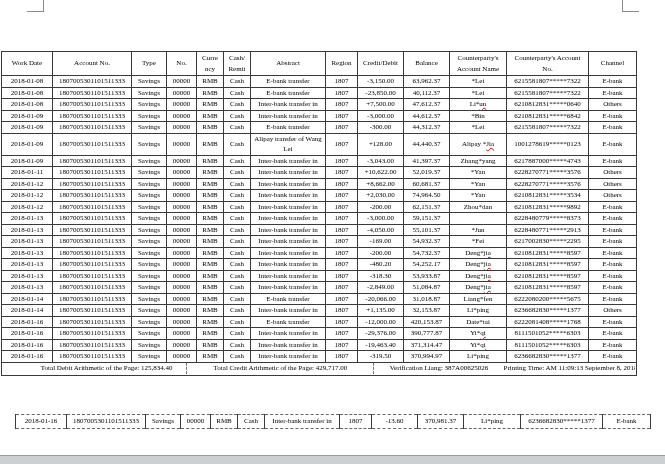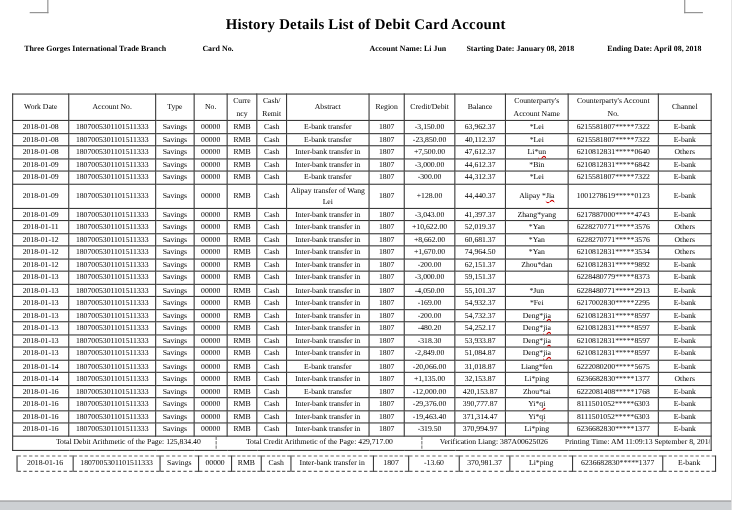--- a/index.html
+++ b/index.html
@@ -6,21 +6,21 @@
   .page{position:relative;width:665px;height:464px;background:#ffffff;overflow:hidden;
         font-family:"Liberation Serif", serif;color:#000;}
   .crop-mark{position:absolute;top:0;width:16px;height:11px;}
   .crop-left{left:27px;border-right:1px solid #8a8a8a;border-bottom:1px solid #8a8a8a;}
   .crop-right{left:622px;border-left:1px solid #8a8a8a;border-bottom:1px solid #8a8a8a;}
   .doc-title{position:absolute;top:14px;left:0;width:100%;text-align:center;
              font-size:13.5px;font-weight:bold;letter-spacing:.2px;}
   .info-line{position:absolute;top:40px;left:0;width:100%;height:11px;font-size:7.2px;font-weight:bold;}
   .info-item{position:absolute;white-space:nowrap;}
   .i-branch{left:22px;} .i-card{left:184px;} .i-acct{left:336px;} .i-start{left:424px;} .i-end{left:552px;}
-  table.main{position:absolute;left:11px;top:51px;width:635px;border-collapse:collapse;table-layout:fixed;margin-top:34px;}
+  table.main{position:absolute;left:1px;top:51px;width:635px;border-collapse:collapse;table-layout:fixed;}
   table.main th,table.main td{border:1px solid #3a3a3a;font-size:7px;font-weight:normal;
        text-align:center;vertical-align:middle;padding:0 1px;overflow:hidden;
        font-family:"Liberation Serif", serif;line-height:10.5px;}
   table.main th{height:23px;white-space:pre-line;}
   table.main td{height:10.5px;}
   td.totals-cell{height:12px;border-bottom:1px dashed #666;padding:0;}
   .totals-flex{display:flex;width:100%;align-items:center;height:12px;}
   .totals-seg{text-align:center;font-size:7px;white-space:nowrap;overflow:hidden;}
   .seg1{width:26.3%;border-right:1px dashed #777;padding-left:24px;}
   .seg2{width:30.7%;border-right:1px dashed #777;}
@@ -38,29 +38,21 @@
   col.c-cd{width:46px;} col.c-bal{width:46px;} col.c-cpn{width:57px;} col.c-cpa{width:82px;} col.c-ch{width:48px;}
 </style>
 </head>
 <body>
 
 <div class="page">
 
   <div class="crop-mark crop-left"></div>
   <div class="crop-mark crop-right"></div>
 
-  <div class="doc-title">History Details List of Debit Card Account</div>
-
-  <div class="info-line">
-    <span class="info-item i-branch">Three Gorges International Trade Branch</span>
-    <span class="info-item i-card">Card No.</span>
-    <span class="info-item i-acct">Account Name: Li Jun</span>
-    <span class="info-item i-start">Starting Date: January 08, 2018</span>
-    <span class="info-item i-end">Ending Date: April 08, 2018</span>
-  </div>
+
 
   <table class="main">
     <colgroup>
       <col class="c-date">
         <col class="c-acct">
         <col class="c-type">
         <col class="c-no">
         <col class="c-cur">
       <col class="c-cash">
         <col class="c-abs">
@@ -230,21 +222,21 @@
         </tr>
         <tr>
           <td>2018-01-12</td>
           <td>1807005301101511333</td>
           <td>Savings</td>
           <td>00000</td>
           <td>RMB</td>
           <td>Cash</td>
           <td>Inter-bank transfer in</td>
           <td>1807</td>
-          <td>+1,670.00</td>
+          <td>+2,030.00</td>
           <td>74,964.50</td>
           <td>*Yan</td>
           <td>6210812831*****3534</td>
           <td>Others</td>
         </tr>
         <tr>
           <td>2018-01-12</td>
           <td>1807005301101511333</td>
           <td>Savings</td>
           <td>00000</td>
@@ -397,21 +389,21 @@
           <td>2018-01-16</td>
           <td>1807005301101511333</td>
           <td>Savings</td>
           <td>00000</td>
           <td>RMB</td>
           <td>Cash</td>
           <td>E-bank transfer</td>
           <td>1807</td>
           <td>-12,000.00</td>
           <td>420,153.87</td>
-          <td>Zhou*tai</td>
+          <td>Date*tai</td>
           <td>6222081408*****1768</td>
           <td>E-bank</td>
         </tr>
         <tr>
           <td>2018-01-16</td>
           <td>1807005301101511333</td>
           <td>Savings</td>
           <td>00000</td>
           <td>RMB</td>
           <td>Cash</td>

